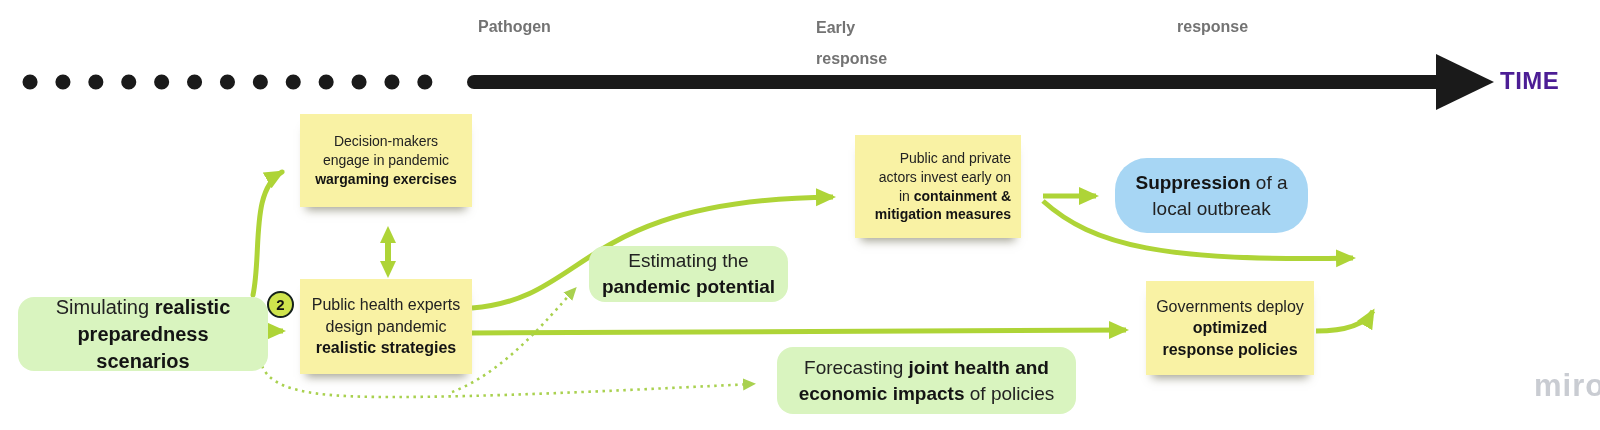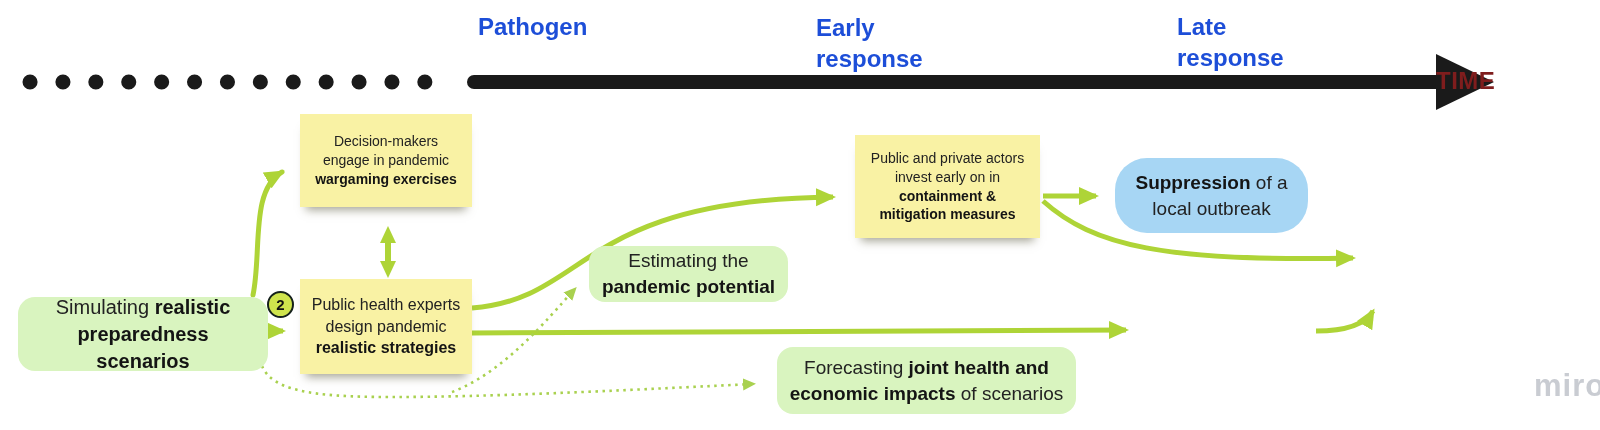--- a/index.html
+++ b/index.html
@@ -2,24 +2,24 @@
 <html><head>
 <meta charset="utf-8">
 <style>
   html,body{margin:0;padding:0;background:#fff;}
   #board{
     position:relative;width:1600px;height:430px;overflow:hidden;background:#ffffff;
     font-family:"Liberation Sans",sans-serif;color:#222;
   }
   #connectors{position:absolute;left:0;top:0;width:1600px;height:430px;}
   .phase-label{
-    position:absolute;font-size:24px;font-weight:bold;color:#1d4ed8;line-height:31px;white-space:nowrap;
+    position:absolute;font-size:16px;font-weight:bold;color:#737373;line-height:31px;white-space:nowrap;
   }
   .time-label{
-    position:absolute;left:1436px;top:67px;font-size:24px;font-weight:bold;color:#7f1d1d;letter-spacing:.5px;
+    position:absolute;left:1500px;top:67px;font-size:24px;font-weight:bold;color:#4c1d95;letter-spacing:.5px;
   }
   .node{
     position:absolute;display:flex;align-items:center;justify-content:center;
     text-align:center;box-sizing:border-box;padding:6px 10px;line-height:1.35;
   }
   .node b{color:#141414;}
   .sticky{
     background:#f9f2a4;
     box-shadow:0 9px 9px -6px rgba(90,88,60,.55);
     font-size:14px;
@@ -74,48 +74,50 @@
   </svg>
 
   <div class="phase-label" style="left:478px;top:11px;">
     <div>Pathogen</div>
   </div>
   <div class="phase-label" style="left:816px;top:12px;">
     <div>Early</div>
     <div>response</div>
   </div>
   <div class="phase-label" style="left:1177px;top:11px;">
-    <div>Late</div>
     <div>response</div>
   </div>
   <div class="time-label">TIME</div>
 
   <div class="node sticky" style="left:300px;top:114px;width:172px;height:93px;">
     <span><span>Decision-makers engage in pandemic </span><b>wargaming exercises</b><span></span></span>
   </div>
 
   <div class="node sticky" style="left:300px;top:279px;width:172px;height:95px;font-size:16px;">
     <span><span>Public health experts design pandemic </span><b>realistic strategies</b><span></span></span>
   </div>
 
-  <div class="node sticky" style="left:855px;top:135px;width:185px;height:103px;">
+  <div class="node sticky" style="left:855px;top:135px;width:166px;height:103px;text-align:right;">
     <span><span>Public and private actors invest early on in </span><b>containment &amp; mitigation measures</b><span></span></span>
   </div>
 
+  <div class="node sticky" style="left:1146px;top:281px;width:168px;height:94px;font-size:16px;">
+    <span><span>Governments deploy </span><b>optimized response policies</b><span></span></span>
+  </div>
 
-  <div class="node shape-green" style="left:18px;top:297px;width:250px;height:74px;font-size:20px;border-radius:17px;">
+  <div class="node shape-green" style="left:18px;top:297px;width:250px;height:74px;font-size:20px;">
     <span><span>Simulating </span><b>realistic preparedness scenarios</b><span></span></span>
   </div>
 
   <div class="node shape-green" style="left:589px;top:246px;width:199px;height:56px;">
     <span><span>Estimating the </span><b>pandemic potential</b><span></span></span>
   </div>
 
   <div class="node shape-green" style="left:777px;top:347px;width:299px;height:67px;">
-    <span><span>Forecasting </span><b>joint health and economic impacts</b><span> of scenarios</span></span>
+    <span><span>Forecasting </span><b>joint health and economic impacts</b><span> of policies</span></span>
   </div>
 
   <div class="node shape-blue" style="left:1115px;top:158px;width:193px;height:75px;">
     <span><b>Suppression</b><span> of a local outbreak</span></span>
   </div>
 
 
   <div class="badge">2</div>
 
   <div class="watermark">miro</div>

